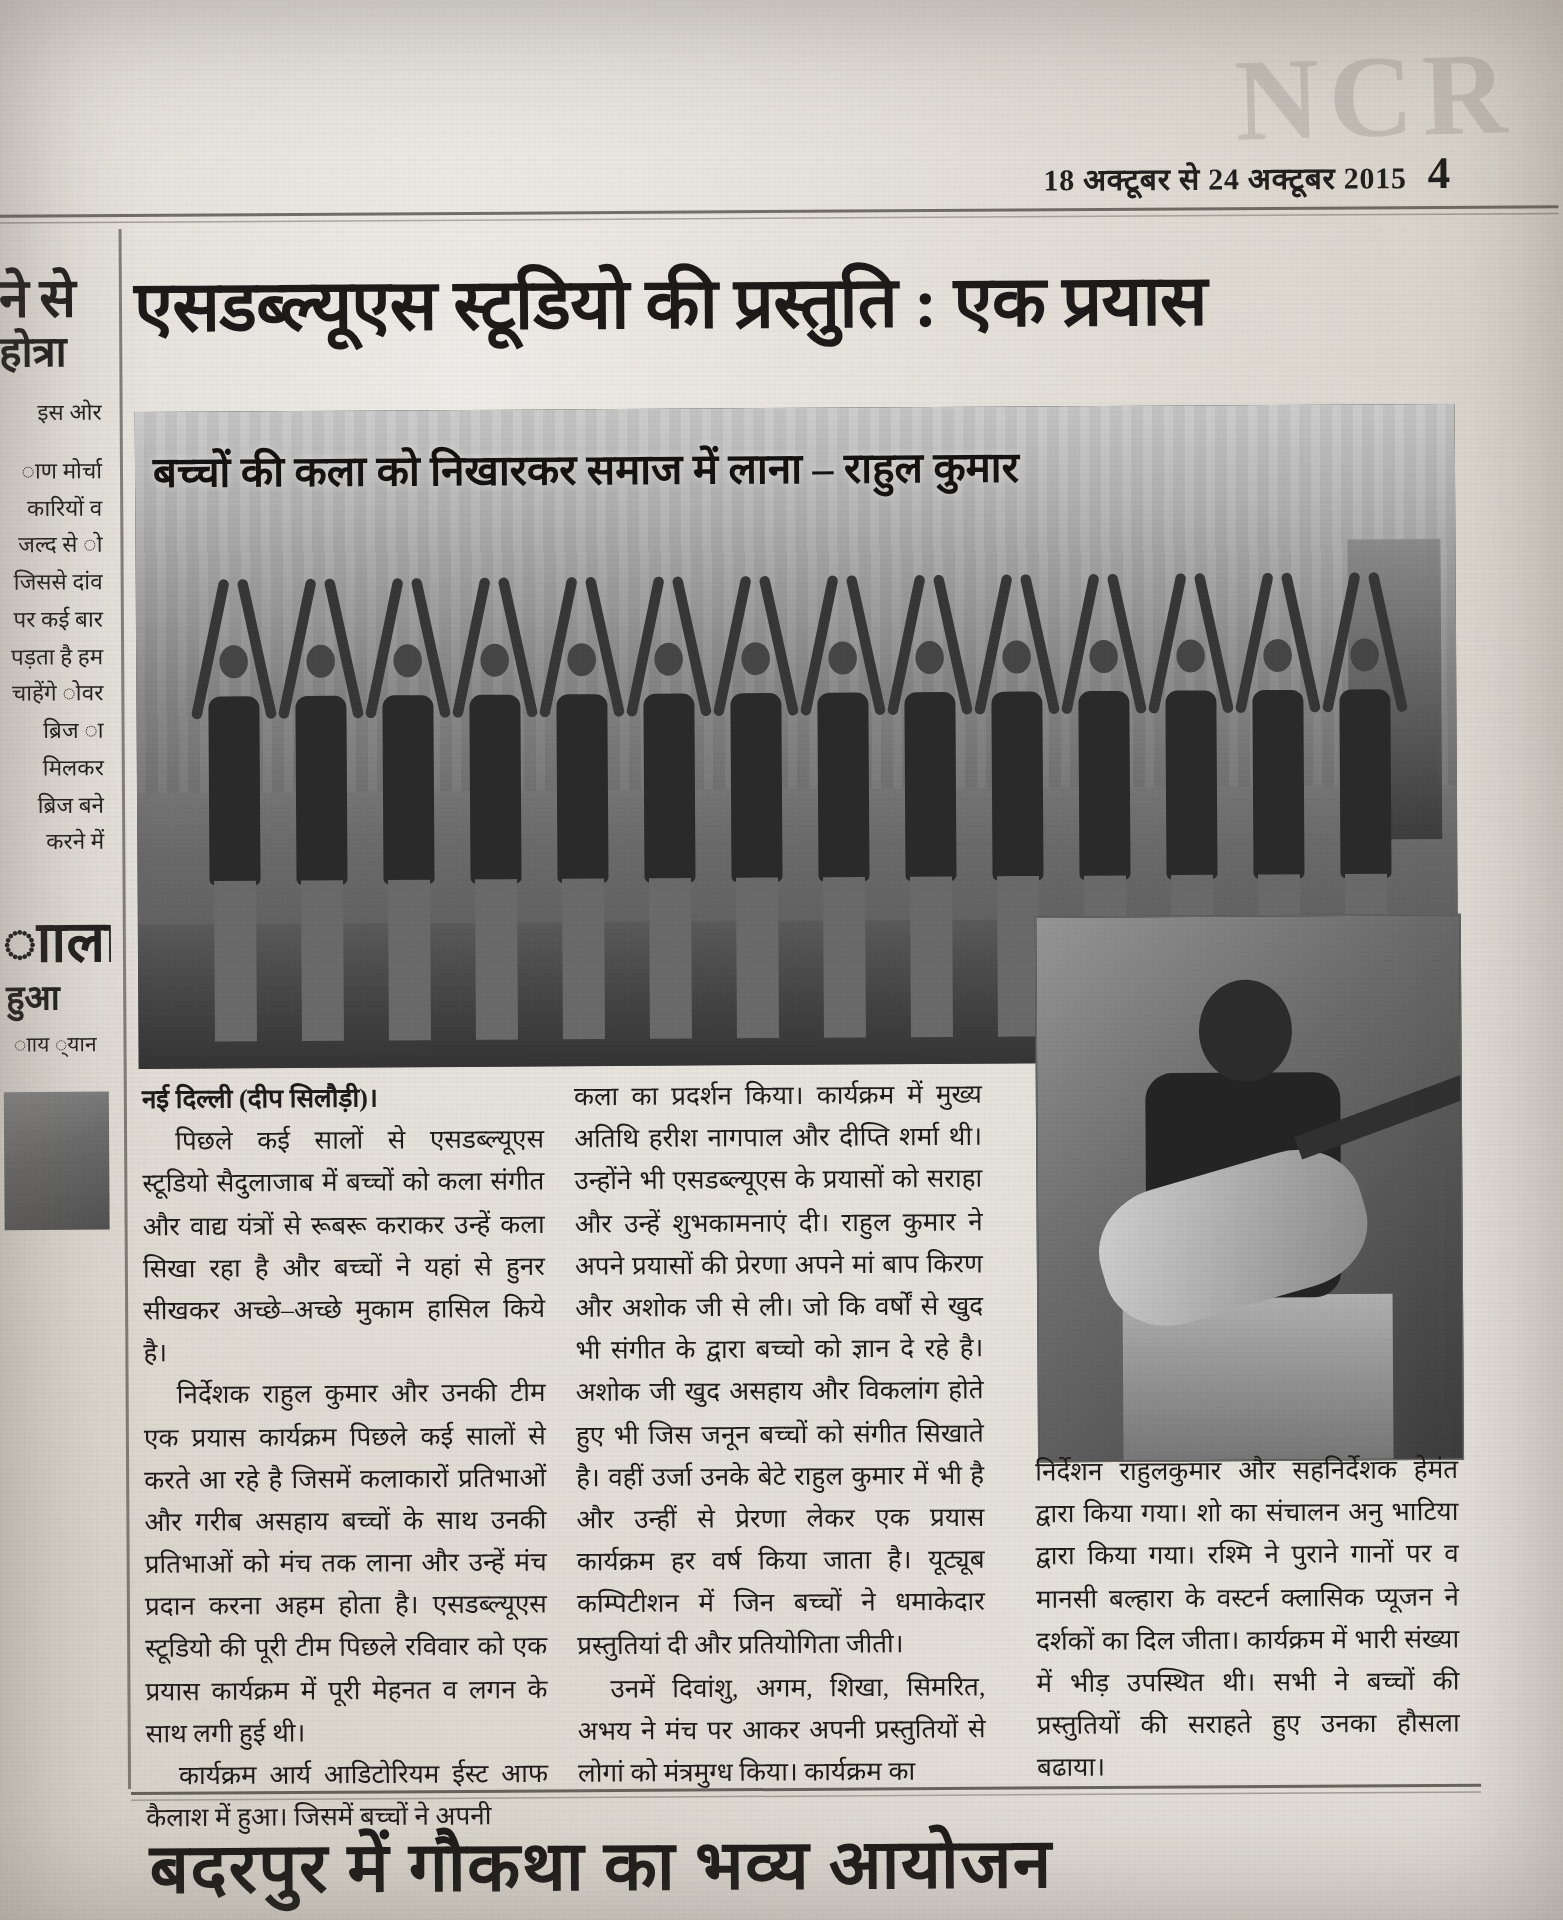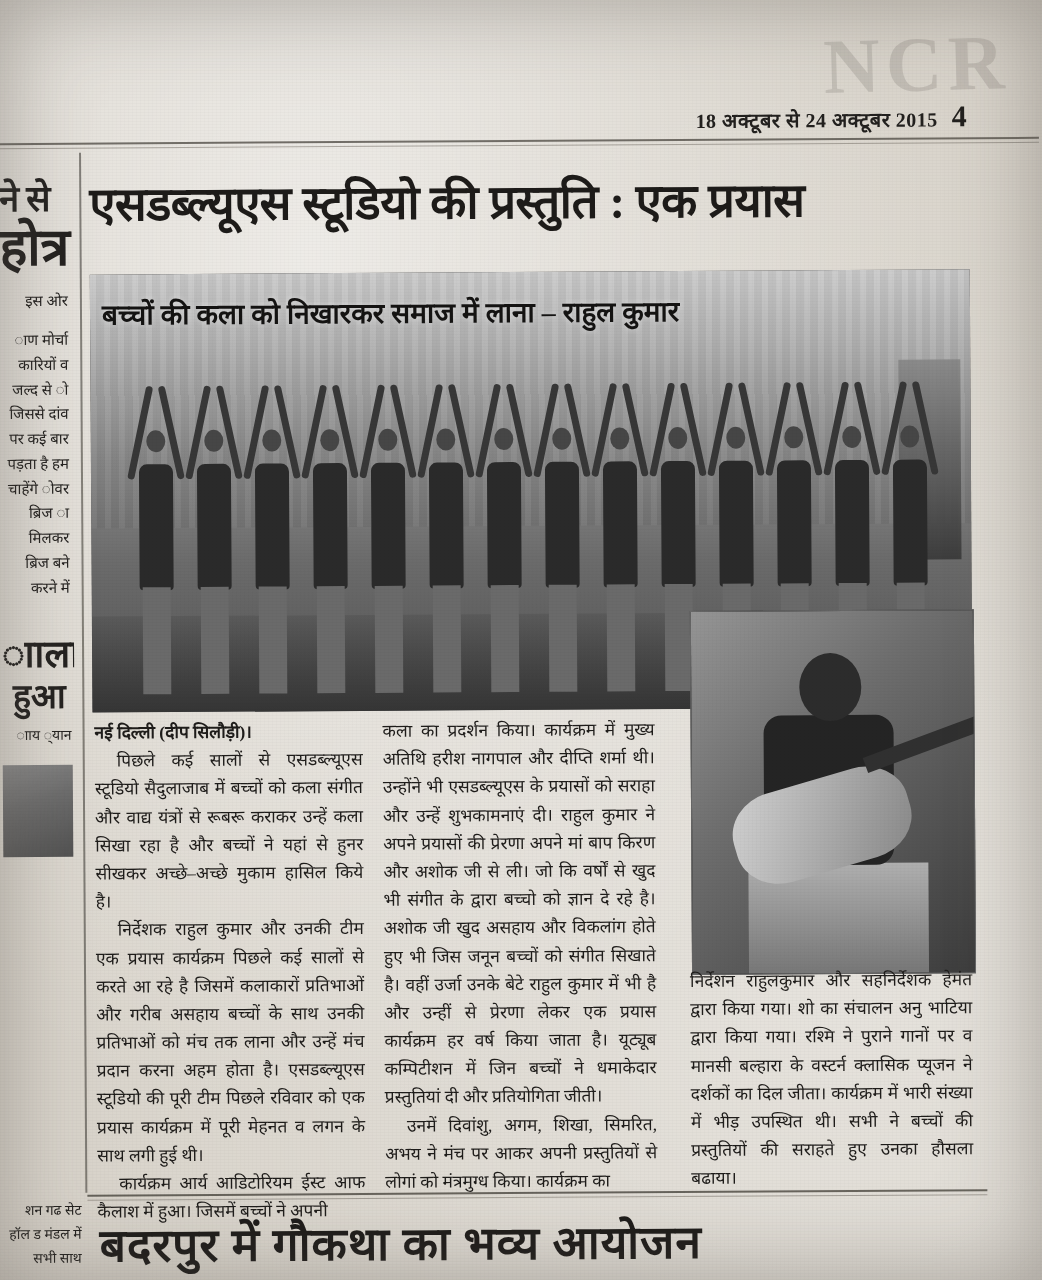--- a/index.html
+++ b/index.html
@@ -95,56 +95,55 @@
     overflow: hidden;
   }
   .leftcol .hl1 {
     font-size: 36px;
     font-weight: bold;
     line-height: 1.05;
     letter-spacing: -1px;
     margin: 28px 0 0 2px;
   }
   .leftcol .hl2 {
-    font-size: 52px;
+    font-size: 28px;
     font-weight: bold;
     line-height: 1.05;
     margin: 2px 0 0 2px;
   }
   .leftcol .small {
     font-size: 15px;
     line-height: 1.65;
     margin: 14px 0 0 4px;
     text-align: right;
     padding-right: 4px;
   }
   .leftcol .hl3 {
     font-size: 38px;
     font-weight: bold;
     line-height: 1.1;
     margin: 34px 0 0 2px;
   }
   .leftcol .hl4 {
-    font-size: 34px;
+    font-size: 23px;
     font-weight: bold;
     line-height: 1.1;
     margin: 2px 0 0 4px;
-    text-align: center;
   }
   .leftcol .photo-stub {
     margin: 18px 0 0 2px;
     width: 70px; height: 92px;
     background: linear-gradient(160deg,#8e8a84 0%, #6d6963 45%, #4f4c48 100%);
     filter: grayscale(1) contrast(.9);
   }
   .leftcol .small2 {
     font-size: 14px;
     line-height: 1.7;
     margin: 8px 0 0 2px;
-    text-align: right;
+    text-align: center;
     padding-right: 3px;
   }
   .vrule {
     position: absolute;
     left: 82px; top: 150px;
     width: 2px; height: 1040px;
     background: #4f4b45;
     opacity: .65;
   }
 
@@ -489,19 +488,18 @@
       <p>कला का प्रदर्शन किया। कार्यक्रम में मुख्य अतिथि हरीश नागपाल और दीप्ति शर्मा थी। उन्होंने भी एसडब्ल्यूएस के प्रयासों को सराहा और उन्हें शुभकामनाएं दी। राहुल कुमार ने अपने प्रयासों की प्रेरणा अपने मां बाप किरण और अशोक जी से ली। जो कि वर्षों से खुद भी संगीत के द्वारा बच्चो को ज्ञान दे रहे है। अशोक जी खुद असहाय और विकलांग होते हुए भी जिस जनून बच्चों को संगीत सिखाते है। वहीं उर्जा उनके बेटे राहुल कुमार में भी है और उन्हीं से प्रेरणा लेकर एक प्रयास कार्यक्रम हर वर्ष किया जाता है। यूट्यूब कम्पिटीशन में जिन बच्चों ने धमाकेदार प्रस्तुतियां दी और प्रतियोगिता जीती।</p>
       <p>उनमें दिवांशु, अगम, शिखा, सिमरित, अभय ने मंच पर आकर अपनी प्रस्तुतियों से लोगां को मंत्रमुग्ध किया। कार्यक्रम का</p>
     </div>
 
     <div class="col col3">
       <p>निर्देशन राहुलकुमार और सहनिर्देशक हेमंत द्वारा किया गया। शो का संचालन अनु भाटिया द्वारा किया गया। रश्मि ने पुराने गानों पर व मानसी बल्हारा के वस्टर्न क्लासिक प्यूजन ने दर्शकों का दिल जीता। कार्यक्रम में भारी संख्या में भीड़ उपस्थित थी। सभी ने बच्चों की प्रस्तुतियों की सराहते हुए उनका हौसला बढाया।</p>
     </div>
 
     <div class="rule-bottom"></div>
     <div class="rule-bottom2"></div>
-    <div class="bottom-left-text">शन गढ सेट हॉल ड मंडल में सभी साथ</div>
     <div class="footer-headline">बदरपुर में गौकथा का भव्य आयोजन</div>
 
   </div>
   <div class="grain"></div>
   <div class="edge-shadow"></div>
 </div>
 
 </body></html>

